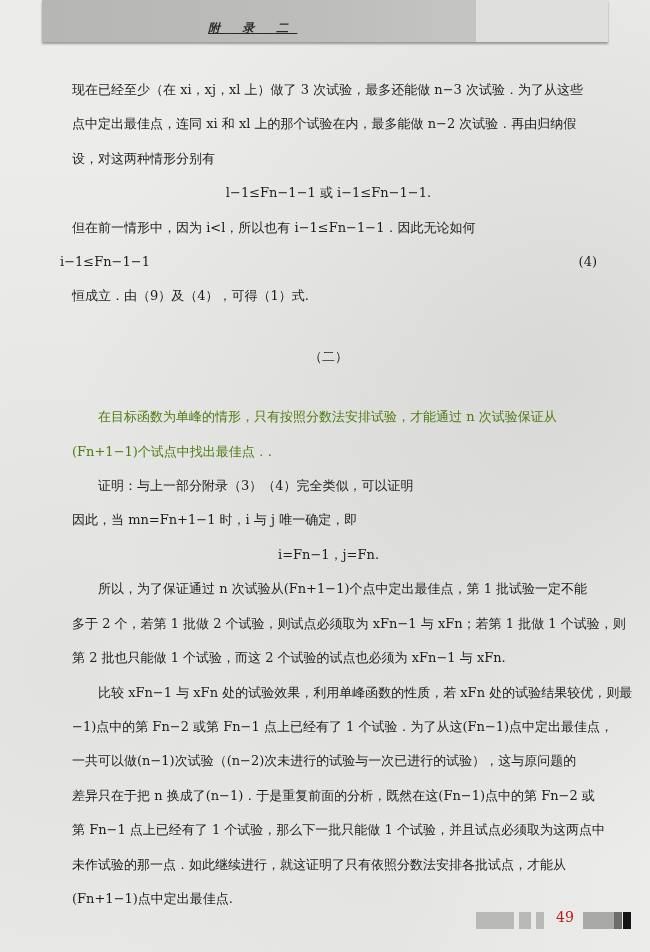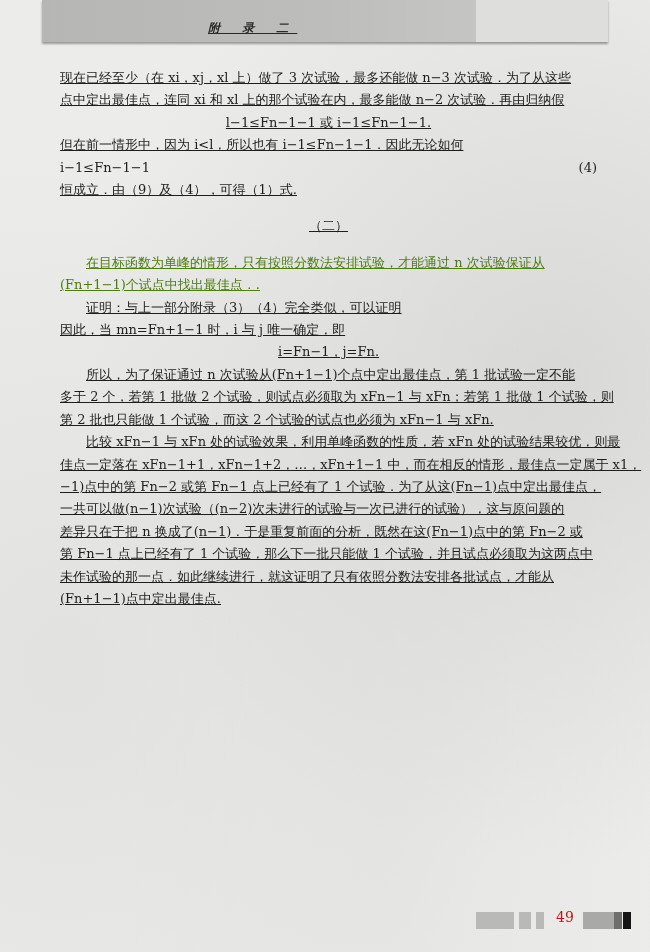--- a/index.html
+++ b/index.html
@@ -29,21 +29,21 @@
   .header-title {
     position:absolute; left:208px; top:20px; font-size:12px;
     font-style:italic; font-weight:bold; letter-spacing:9px; color:#2a2a2a;
     font-family:"DejaVu Sans", sans-serif;
     text-decoration:underline;
   }
   .content {
     position:absolute; left:60px; top:67px; width:537px;
     font-size:13px; line-height:22.4px;
   }
-  .p { margin:0; white-space:nowrap;text-decoration:underline; }
+  .p { margin:12px; white-space:nowrap; }
   .indent { text-indent:26px; }
   .center { text-align:center; }
   .eqline { position:relative; text-align:left; }
   .eqnum { position:absolute; right:0; top:0; }
   .faint { color:#4d7c0f; }
   .gap-s { height:14px; }
   .footer { position:absolute; top:912px; height:17px; }
   .blk { position:absolute; top:0; height:17px; }
   .pnum { position:absolute; left:556px; top:909px; font-size:14px; color:#b91c1c; }
 </style>
@@ -53,40 +53,40 @@
 <div class="page-bg"></div>
 
 <div class="header-band">
   <div class="light"></div>
 </div>
 <div class="header-title">附 录 二</div>
 
 <div class="content">
   <p class="p">现在已经至少（在 xi，xj，xl 上）做了 3 次试验，最多还能做 n−3 次试验．为了从这些</p>
   <p class="p">点中定出最佳点，连同 xi 和 xl 上的那个试验在内，最多能做 n−2 次试验．再由归纳假</p>
+  <p class="p">设，对这两种情形分别有</p>
   <p class="p center">l−1≤Fn−1−1 或 i−1≤Fn−1−1.</p>
   <p class="p">但在前一情形中，因为 i&lt;l，所以也有 i−1≤Fn−1−1．因此无论如何</p>
   <div class="eqline">
     <span>i−1≤Fn−1−1</span>
     <span class="eqnum">(4)</span>
   </div>
   <p class="p">恒成立．由（9）及（4），可得（1）式.</p>
   <div class="gap-s"></div>
   <p class="p center">（二）</p>
   <div class="gap-s"></div>
   <p class="p indent faint">在目标函数为单峰的情形，只有按照分数法安排试验，才能通过 n 次试验保证从</p>
   <p class="p faint">(Fn+1−1)个试点中找出最佳点．.</p>
   <p class="p indent">证明：与上一部分附录（3）（4）完全类似，可以证明</p>
   <p class="p">因此，当 mn=Fn+1−1 时，i 与 j 唯一确定，即</p>
   <p class="p center">i=Fn−1，j=Fn.</p>
   <p class="p indent">所以，为了保证通过 n 次试验从(Fn+1−1)个点中定出最佳点，第 1 批试验一定不能</p>
   <p class="p">多于 2 个，若第 1 批做 2 个试验，则试点必须取为 xFn−1 与 xFn；若第 1 批做 1 个试验，则</p>
   <p class="p">第 2 批也只能做 1 个试验，而这 2 个试验的试点也必须为 xFn−1 与 xFn.</p>
   <p class="p indent">比较 xFn−1 与 xFn 处的试验效果，利用单峰函数的性质，若 xFn 处的试验结果较优，则最</p>
-  <p class="p">佳点一定落在 xFn−1+1，xFn−1+2，…，xFn+1−1 中，而在相反的情形，最佳点一定属于 x1，</p>
   <p class="p">−1)点中的第 Fn−2 或第 Fn−1 点上已经有了 1 个试验．为了从这(Fn−1)点中定出最佳点，</p>
   <p class="p">一共可以做(n−1)次试验（(n−2)次未进行的试验与一次已进行的试验），这与原问题的</p>
   <p class="p">差异只在于把 n 换成了(n−1)．于是重复前面的分析，既然在这(Fn−1)点中的第 Fn−2 或</p>
   <p class="p">第 Fn−1 点上已经有了 1 个试验，那么下一批只能做 1 个试验，并且试点必须取为这两点中</p>
   <p class="p">未作试验的那一点．如此继续进行，就这证明了只有依照分数法安排各批试点，才能从</p>
   <p class="p">(Fn+1−1)点中定出最佳点.</p>
 </div>
 
 <div class="footer" style="left:0;width:650px;">
   <div class="blk" style="left:476px;width:38px;background:#b9b9b7;"></div>

